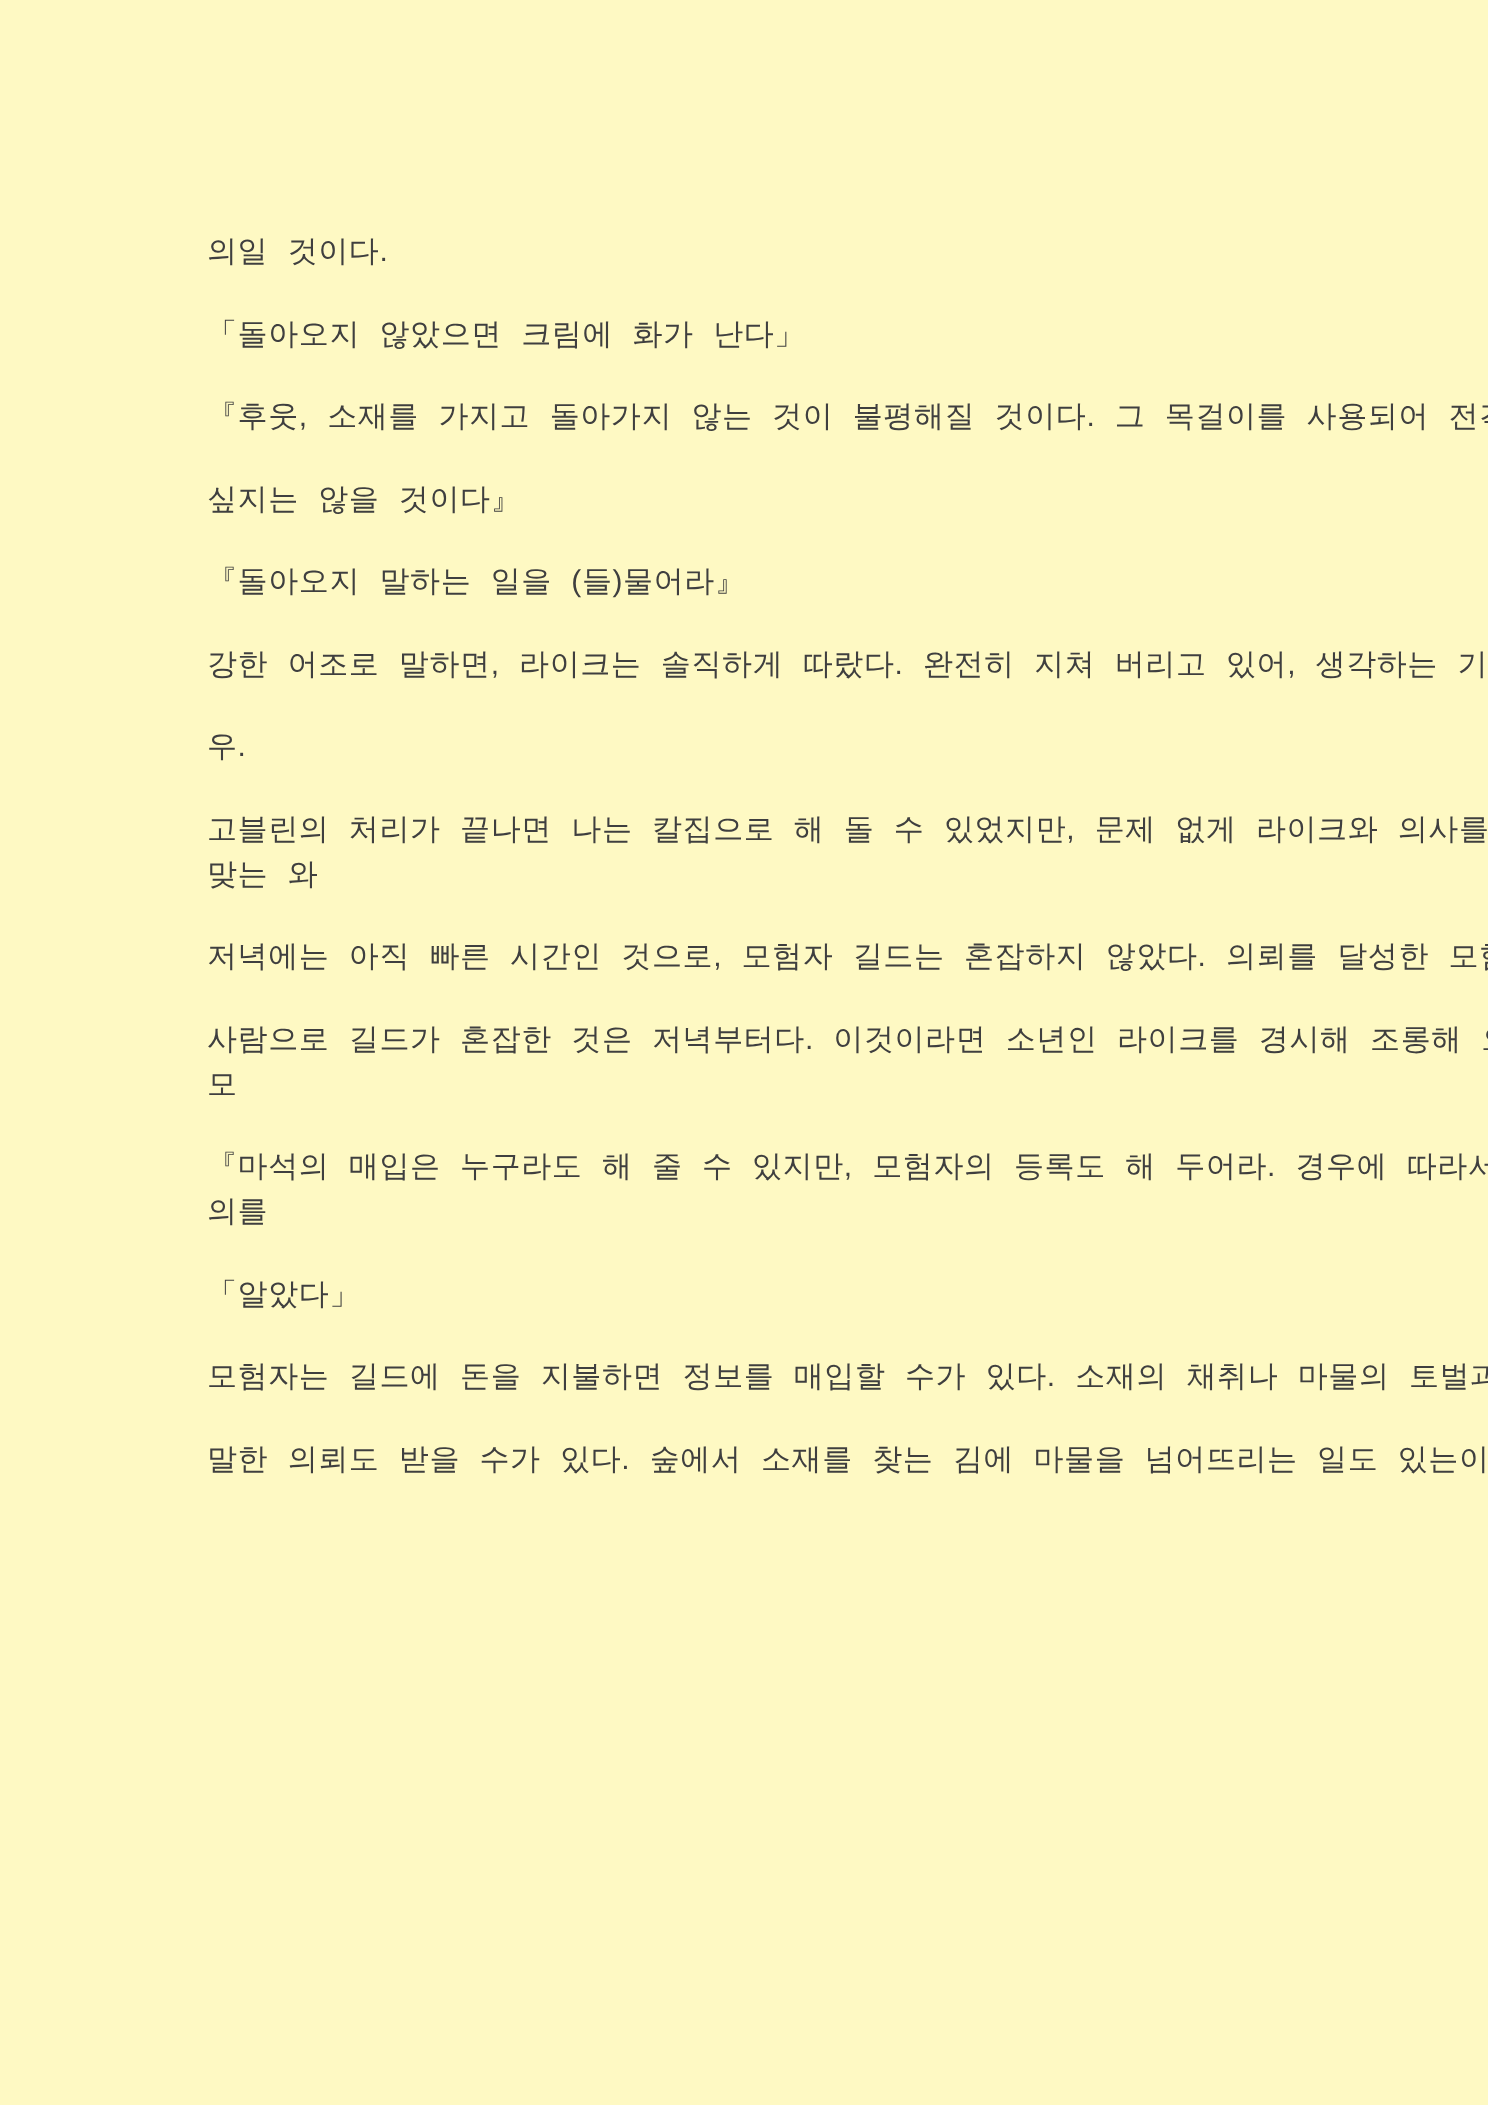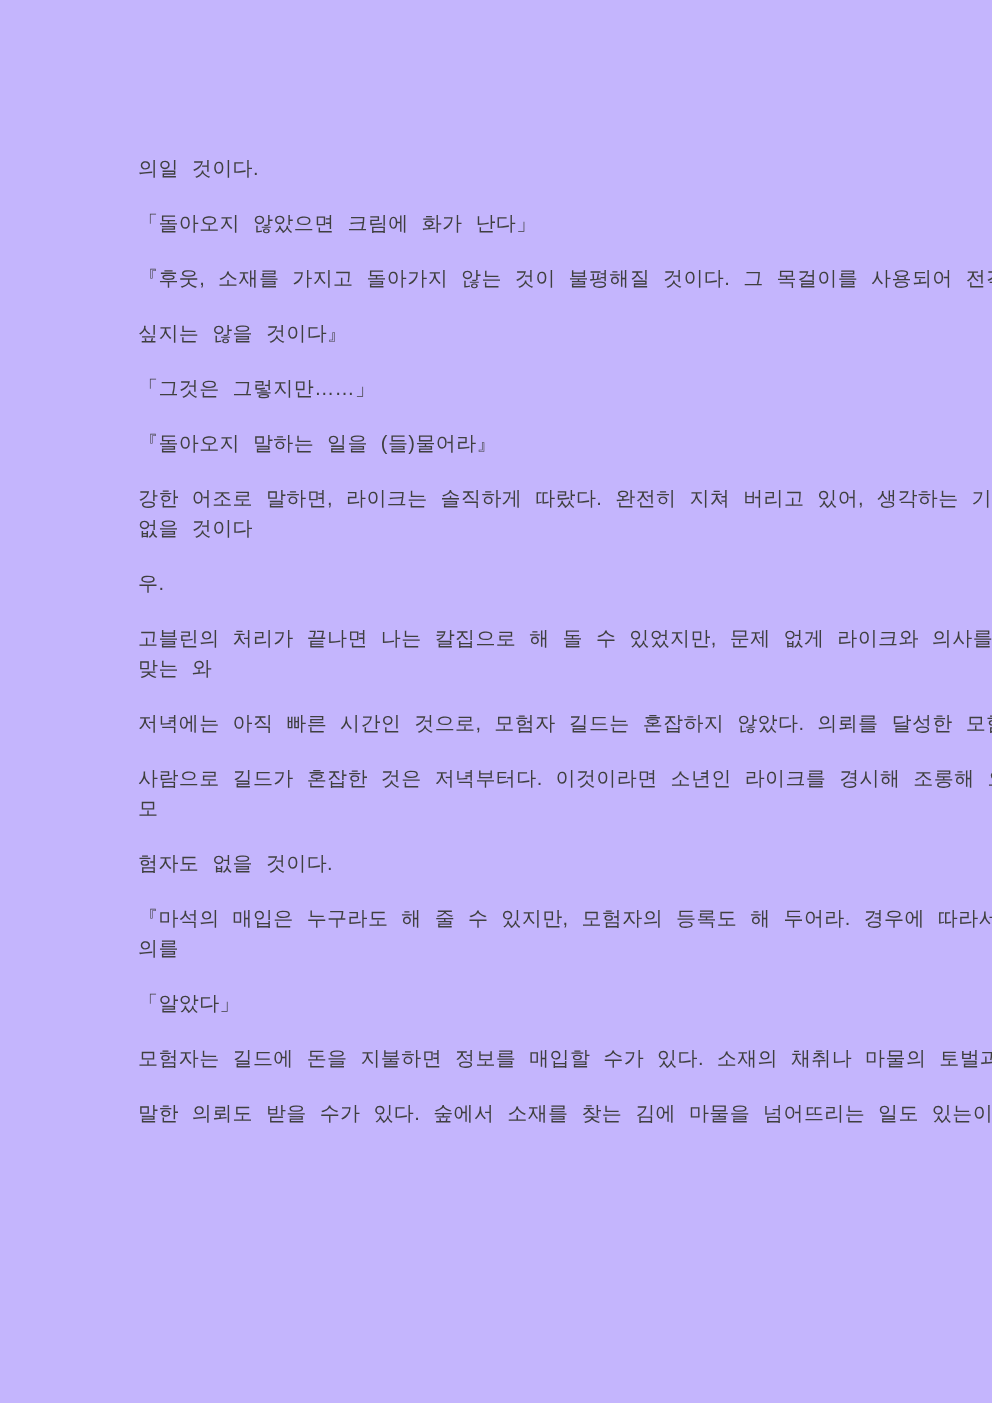--- a/index.html
+++ b/index.html
@@ -10,21 +10,21 @@
   body {
     width: 992px;
     height: 1403px;
     overflow: hidden;
     font-family: "Liberation Sans", "DejaVu Sans", sans-serif;
   }
   .page {
     box-sizing: border-box;
     width: 992px;
     height: 1403px;
-    background: #c4b5fd;
+    background: #fef9c3;
     padding: 153px 128px 40px 138px;
   }
   .content {
     width: 726px;
   }
   .paragraph {
     margin: 0 0 25px 0;
   }
   .text-line {
     font-size: 20px;
@@ -46,45 +46,38 @@
       <div class="paragraph">
         <div class="text-line">「돌아오지 않았으면 크림에 화가 난다」</div>
       </div>
       <div class="paragraph">
         <div class="text-line">『후웃, 소재를 가지고 돌아가지 않는 것이 불평해질 것이다. 그 목걸이를 사용되어 전격을 욕</div>
       </div>
       <div class="paragraph">
         <div class="text-line">싶지는 않을 것이다』</div>
       </div>
       <div class="paragraph">
-        <div class="text-line">「그것은 그렇지만……」</div>
-      </div>
-      <div class="paragraph">
         <div class="text-line">『돌아오지 말하는 일을 (들)물어라』</div>
       </div>
       <div class="paragraph">
         <div class="text-line">강한 어조로 말하면, 라이크는 솔직하게 따랐다. 완전히 지쳐 버리고 있어, 생각하는 기력이</div>
-        <div class="text-line">없을 것이다</div>
       </div>
       <div class="paragraph">
         <div class="text-line">우.</div>
       </div>
       <div class="paragraph">
         <div class="text-line">고블린의 처리가 끝나면 나는 칼집으로 해 돌 수 있었지만, 문제 없게 라이크와 의사를 통해</div>
         <div class="text-line">맞는 와</div>
       </div>
       <div class="paragraph">
         <div class="text-line">저녁에는 아직 빠른 시간인 것으로, 모험자 길드는 혼잡하지 않았다. 의뢰를 달성한 모험</div>
       </div>
       <div class="paragraph">
         <div class="text-line">사람으로 길드가 혼잡한 것은 저녁부터다. 이것이라면 소년인 라이크를 경시해 조롱해 오는</div>
         <div class="text-line">모</div>
-      </div>
-      <div class="paragraph">
-        <div class="text-line">험자도 없을 것이다.</div>
       </div>
       <div class="paragraph">
         <div class="text-line">『마석의 매입은 누구라도 해 줄 수 있지만, 모험자의 등록도 해 두어라. 경우에 따라서는 편</div>
         <div class="text-line">의를</div>
       </div>
       <div class="paragraph">
         <div class="text-line">「알았다」</div>
       </div>
       <div class="paragraph">
         <div class="text-line">모험자는 길드에 돈을 지불하면 정보를 매입할 수가 있다. 소재의 채취나 마물의 토벌과</div>

